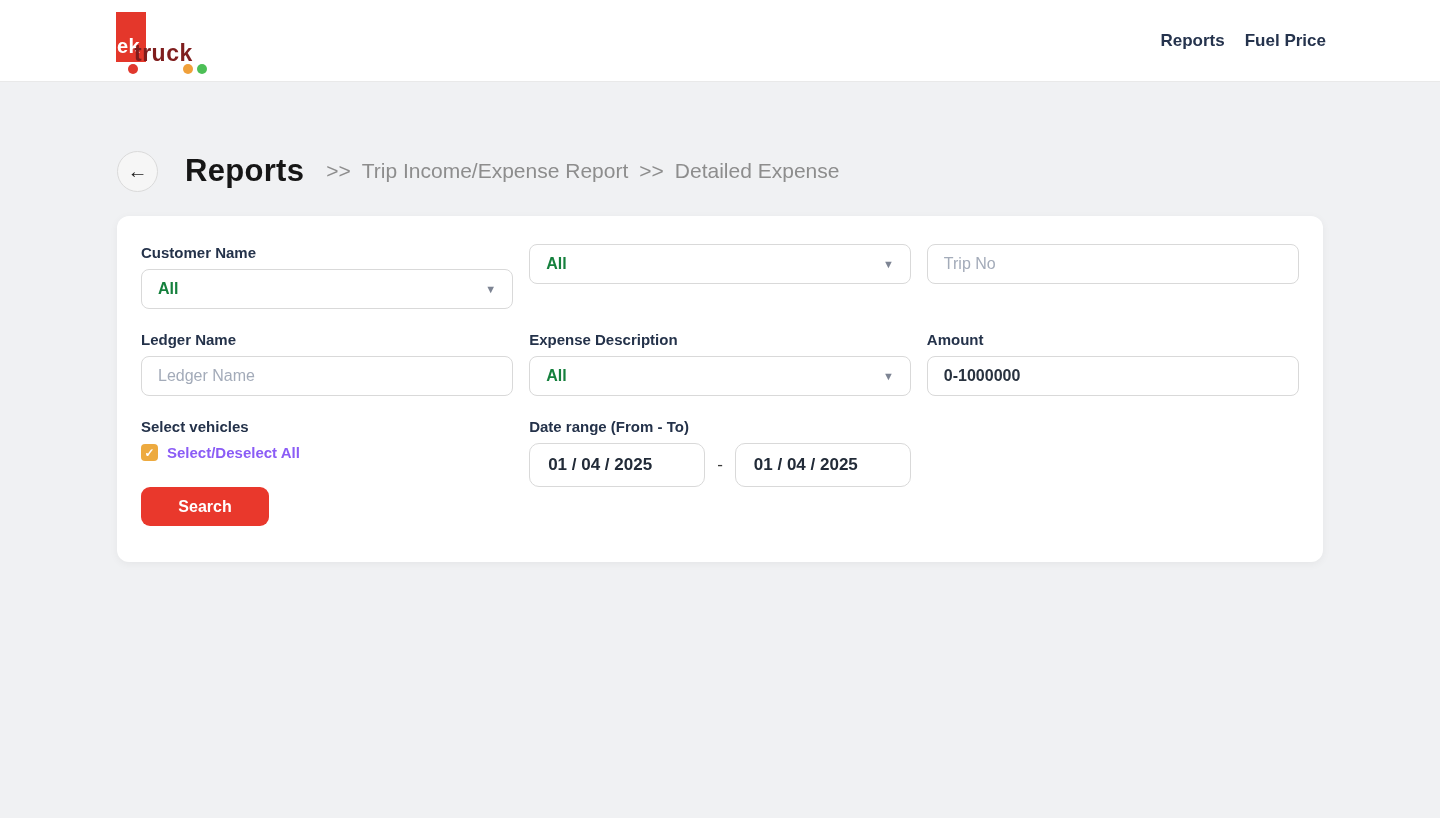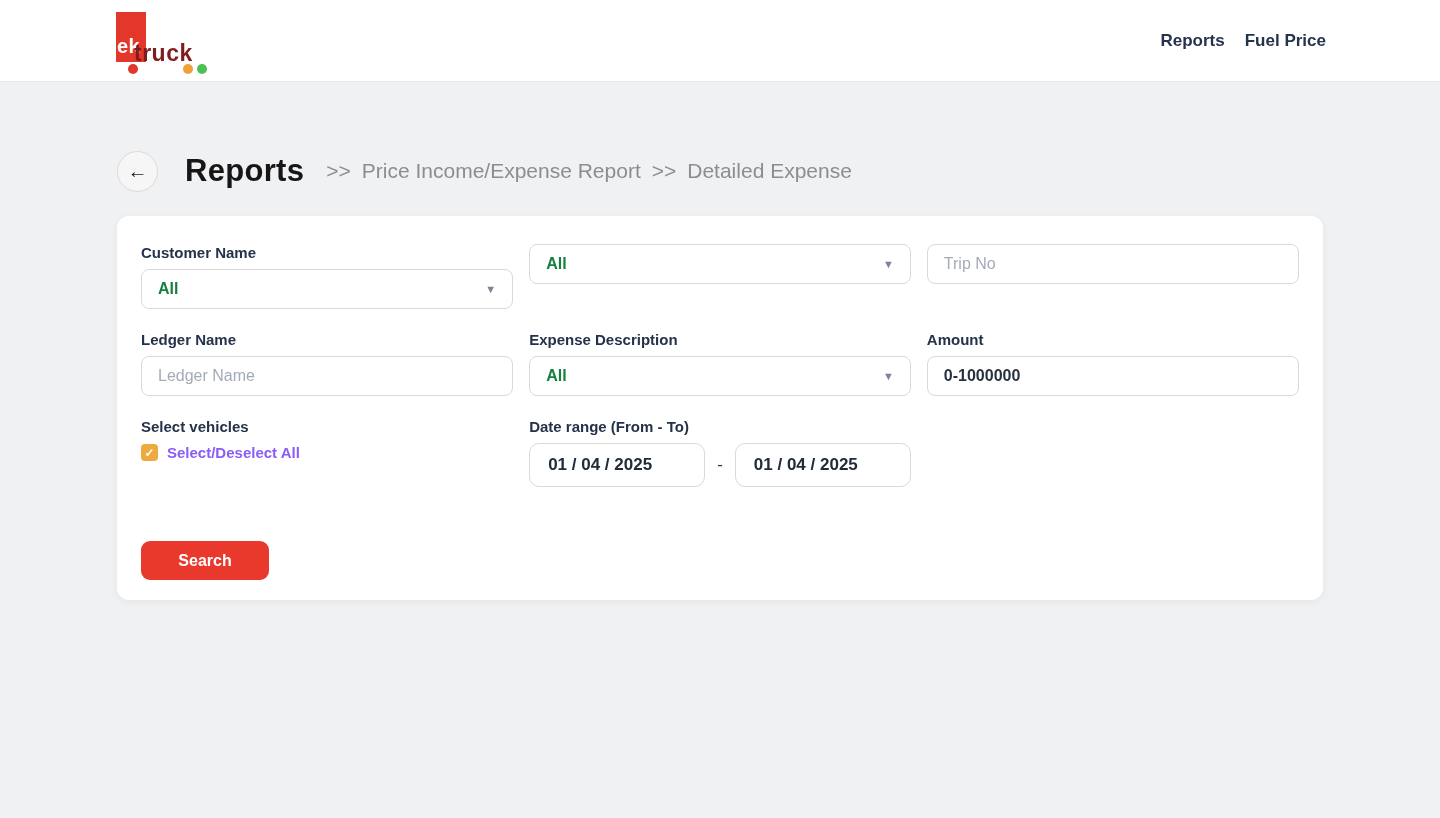--- a/index.html
+++ b/index.html
@@ -74,21 +74,21 @@
     margin-left: 22px;
     font-size: 21px; color: #8d8d8d; font-weight: 400;
   }
 
   
   .card {
     margin-top: 24px;
     background: #ffffff;
     border-radius: 12px;
     box-shadow: 0 2px 8px rgba(0,0,0,0.05);
-    padding: 28px 24px 20px 24px;
+    padding: 28px 24px 36px 24px;
   }
   .filter-grid {
     display: grid;
     grid-template-columns: 1fr 1fr 1fr;
     column-gap: 16px;
     row-gap: 22px;
   }
   .field-label {
     display: block;
     font-size: 15px; font-weight: 700; color: #24324a;
@@ -132,21 +132,20 @@
   .checkbox {
     width: 17px; height: 17px;
     background: #edaa3f; border-radius: 4px;
     display: flex; align-items: center; justify-content: center;
     color: #ffffff; font-size: 12px; font-weight: 700; line-height: 1;
   }
   .checkbox-label { font-size: 15px; font-weight: 700; color: #8b5cf6; }
 
   .search-btn {
     display: block;
-    margin-top: 54px;
     width: 128px; height: 39px;
     background: #e9382c; color: #ffffff;
     border: none; border-radius: 9px;
     font-size: 16px; font-weight: 600;
     font-family: "Liberation Sans", sans-serif;
     cursor: pointer;
   }
 </style>
 </head>
 <body>
@@ -170,21 +169,21 @@
 
 <main class="container">
 
   <div class="breadcrumb-row">
     <div class="back-btn">
       <span>←</span>
     </div>
     <h1 class="page-title">Reports</h1>
     <div class="crumbs">
       <span>&gt;&gt;</span>
-      <span>Price Income/Expense Report</span>
+      <span>Trip Income/Expense Report</span>
       <span>&gt;&gt;</span>
       <span>Detailed Expense</span>
     </div>
   </div>
 
   <section class="card">
     <div class="filter-grid">
 
       <div class="field">
         <span class="field-label">Customer Name</span>

